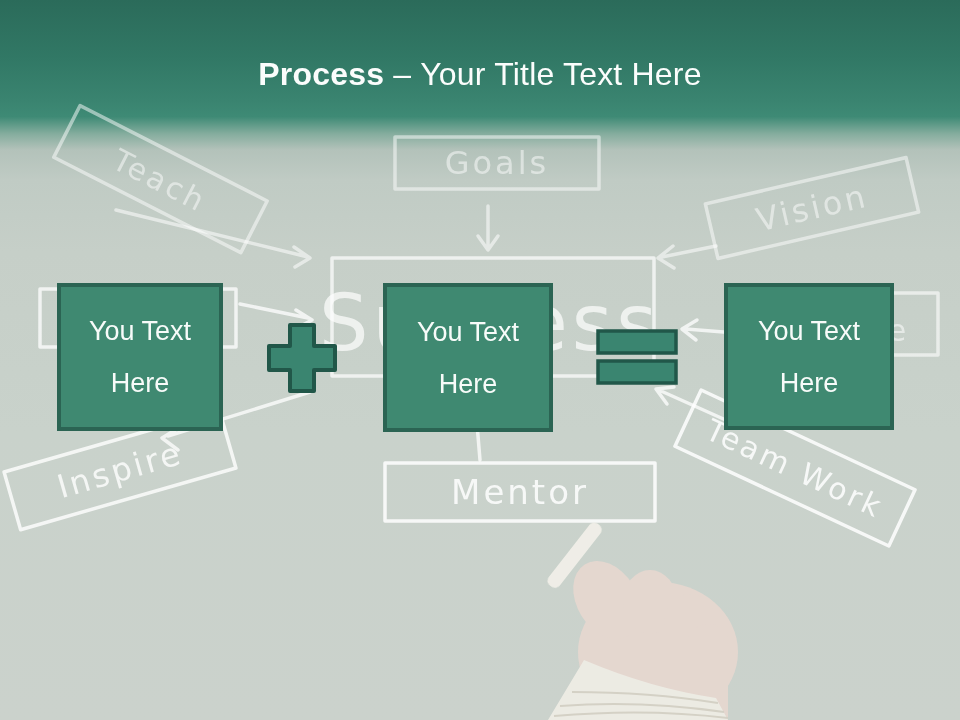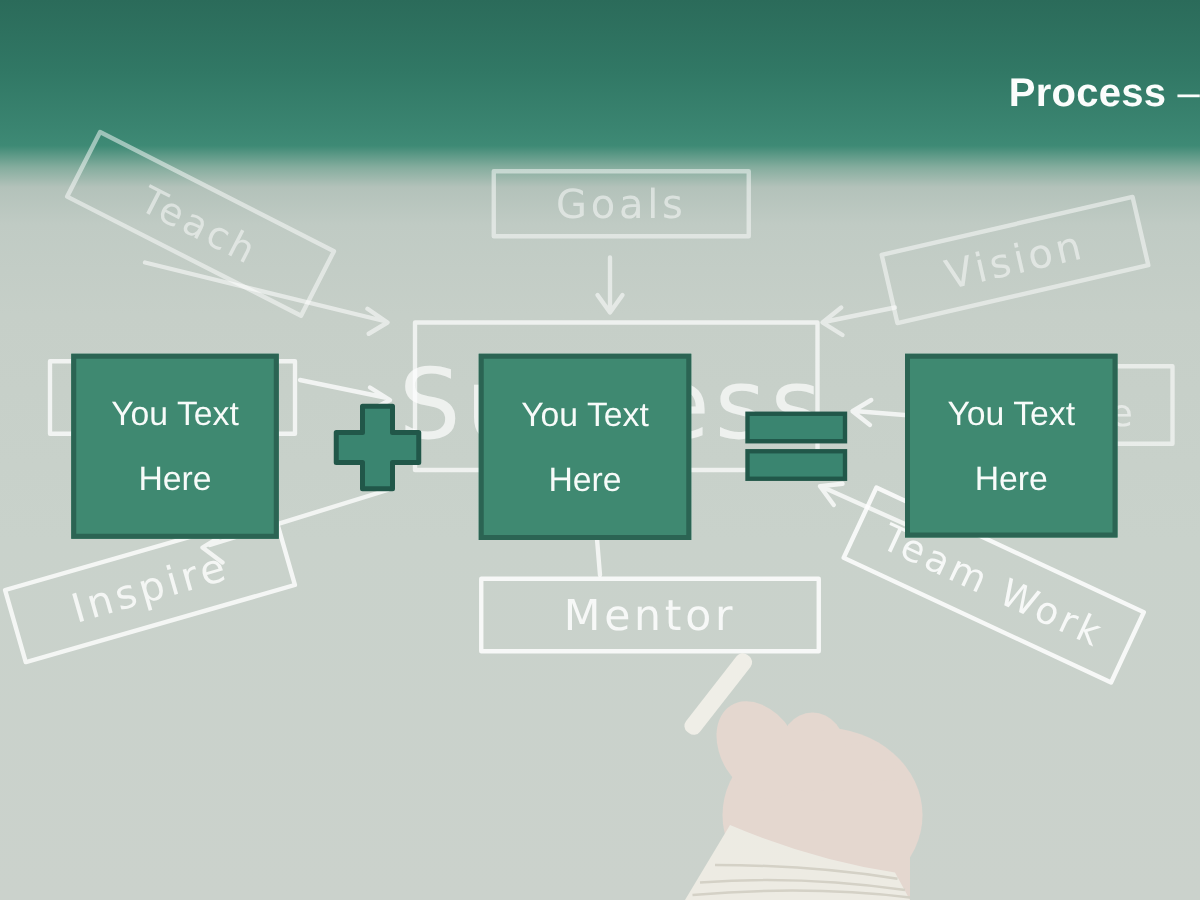--- a/index.html
+++ b/index.html
@@ -6,21 +6,21 @@
   .slide{
     position:relative;width:960px;height:720px;overflow:hidden;
     font-family:"Liberation Sans",sans-serif;
     background:linear-gradient(180deg,
       #2b6b5a 0%, #317865 8%, #3a8470 14%, #3e8a75 16.2%,
       #85ad9e 18.6%, #b3c2ba 20.8%, #c0cbc4 25%,
       #c6cfc8 35%, #c9d2cb 60%, #cbd2cc 100%);
   }
   .title{
     position:absolute;top:56px;left:0;right:0;z-index:3;
-    display:flex;justify-content:flex-end;align-items:baseline;gap:9px;
+    display:flex;justify-content:center;align-items:baseline;gap:9px;
     font-size:32px;color:#fbfdfc;letter-spacing:.2px;
   }
   .title .lead{font-weight:700;}
   svg.layer{position:absolute;left:0;top:0;width:960px;height:720px;}
   .bg{z-index:1;}
   .ops{z-index:2;}
   .crect{fill:none;stroke:#ffffff;stroke-width:3.5;stroke-linejoin:round;}
   .cline{fill:none;stroke:#ffffff;stroke-width:3.5;stroke-linecap:round;stroke-linejoin:round;}
   .ctext{fill:#ffffff;text-anchor:middle;font-family:"DejaVu Sans",sans-serif;letter-spacing:3px;}
   .ctext2{fill:#ffffff;text-anchor:middle;font-family:"DejaVu Sans",sans-serif;letter-spacing:4px;}
@@ -99,20 +99,21 @@
         <rect x="598" y="640" width="130" height="80"></rect>
       </g>
       <path d="M548,720 L584,660 Q650,688 716,698 L728,720 Z" fill="#f3f0e8"></path>
       <path d="M560,706 Q640,700 724,712 M554,716 Q646,708 728,718 M572,692 Q650,692 718,703" stroke="#d6d1c5" stroke-width="2" fill="none"></path>
     </g>
   </svg>
 
   <div class="title">
     <span class="lead">Process</span>
     <span>–</span>
+    <span>Your Title Text Here</span>
   </div>
 
   <div class="pbox pbox-1">
     <span>You Text
 Here</span>
   </div>
   <div class="pbox pbox-2">
     <span>You Text
 Here</span>
   </div>

